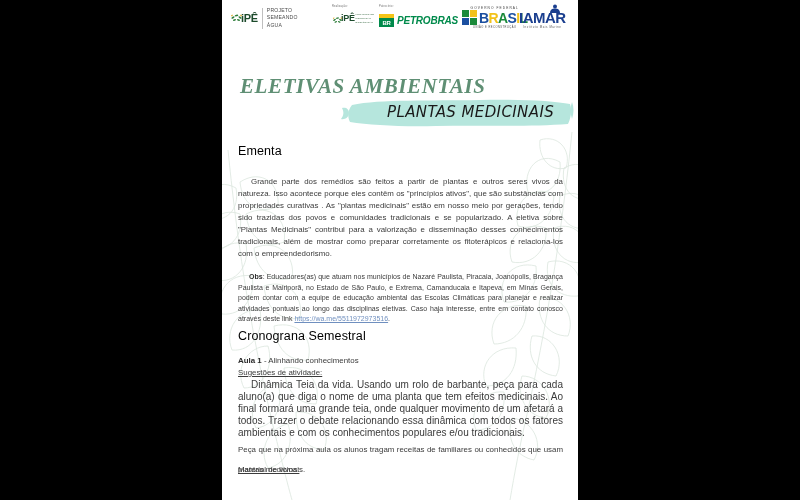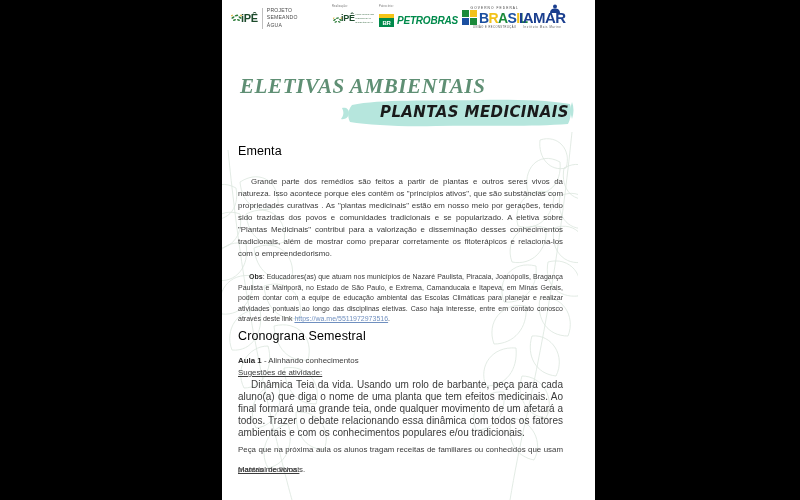--- a/index.html
+++ b/index.html
@@ -23,21 +23,20 @@
 
   
   #page {
     position: absolute;
     left: 222px;
     top: 0px;
     width: 356px;
     height: 500px;
     background: #ffffff;
     overflow: hidden;
-    padding-left: 17px;
   }
 
   
   #watermark {
     position: absolute;
     left: 0;
     top: 0;
     width: 356px;
     height: 500px;
     pointer-events: none;
@@ -206,24 +205,24 @@
     height: 30px;
   }
   #title-sub-brush {
     position: absolute;
     left: 0; top: 0;
     width: 234px;
     height: 30px;
   }
   #title-sub {
     position: absolute;
-    left: 40px;
+    left: 47px;
     top: 5px;
     font-family: "DejaVu Sans", sans-serif;
-    font-weight: bold;
+    font-weight: normal;
     font-style: italic;
     font-size: 15px;
     letter-spacing: 0.4px;
     color: #1a1a1a;
     white-space: nowrap;
   }
 
   
   .section-head {
     position: absolute;

